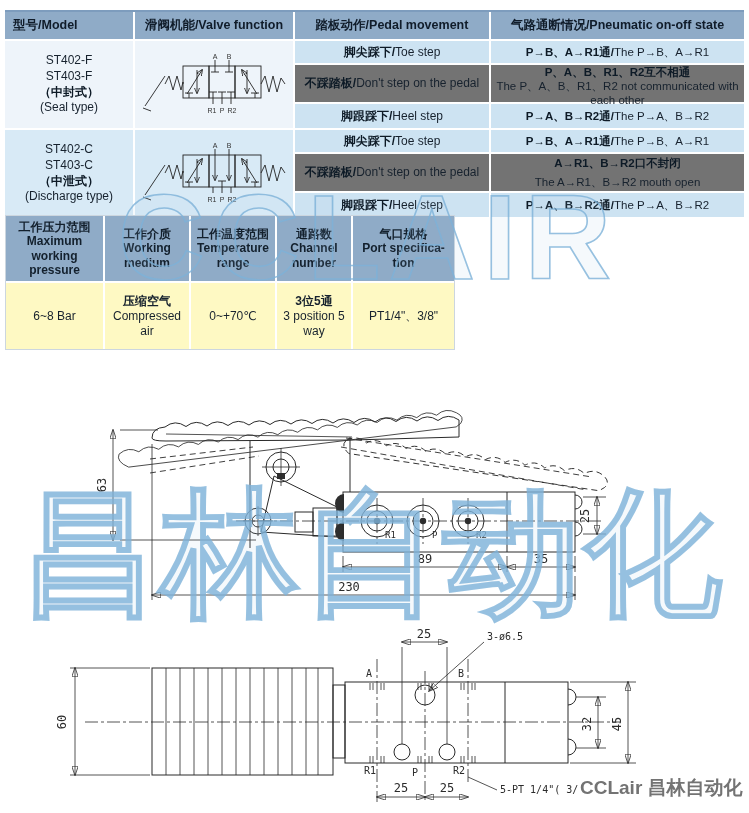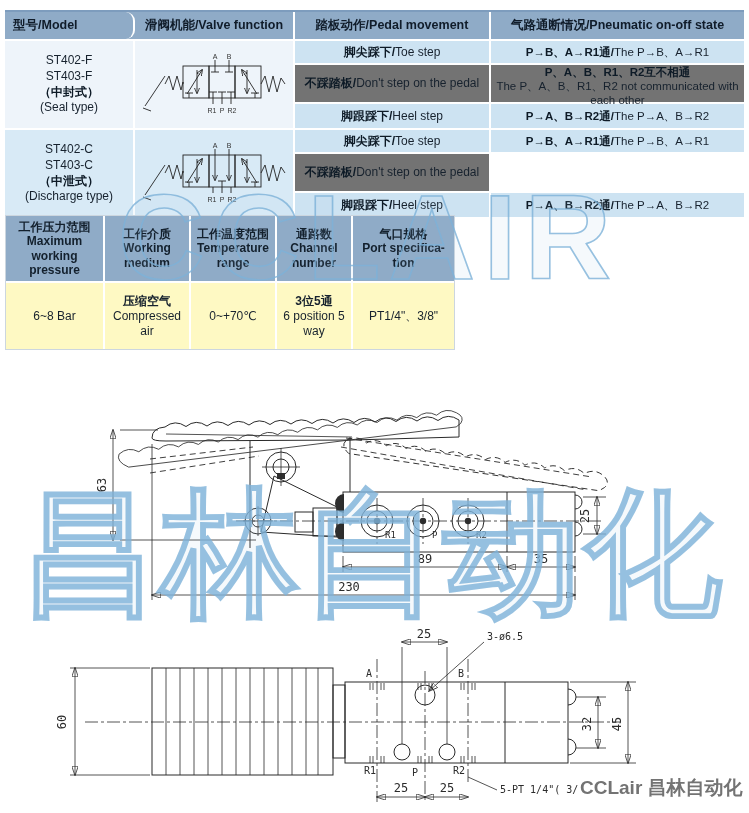--- a/index.html
+++ b/index.html
@@ -14,21 +14,21 @@
 
   
   .t1{position:absolute;left:5px;top:10px;width:739px;z-index:1;}
   .t1 .hdr{display:flex;height:27px;background:#8fabc7;border-top:2px solid #7d9cbd;
            border-bottom:2px solid #fff;font-weight:700;font-size:12.5px;color:#101c2a;}
   .cm{width:130px;box-sizing:border-box;}
   .cv{width:160px;box-sizing:border-box;}
   .cp{width:196px;box-sizing:border-box;}
   .cs{flex:1;box-sizing:border-box;}
   .t1 .hdr>div{display:flex;align-items:center;justify-content:center;border-right:2px solid #fff;}
-  .t1 .hdr>div:first-child{justify-content:flex-start;padding-left:8px;border-radius:9px;}
+  .t1 .hdr>div:first-child{justify-content:flex-start;padding-left:8px;}
   .t1 .hdr>div:last-child{border-right:none;}
   .grp{display:flex;}
   .grp>.cm,.grp>.cv{display:flex;flex-direction:column;align-items:center;justify-content:center;
                     border-right:2px solid #fff;border-bottom:2px solid #fff;}
   .g0>.cm,.g0>.cv{background:#eef4fa;}
   .g1>.cm,.g1>.cv{background:#d8eaf6;}
   .model-line{font-size:12px;line-height:1.3;text-align:center;}
   .model-cnb{font-weight:700;}
   .rows{flex:1;display:flex;flex-direction:column;}
   .r{display:flex;border-bottom:2px solid #fff;}
@@ -217,20 +217,24 @@
         <div class="cs bgA">
             <b>P→B、A→R1通/</b>
             <span>The P→B、A→R1</span>
           </div>
       </div>
       <div class="r rm">
         <div class="cp bgB">
             <b>不踩踏板/</b>
             <span>Don't step on the pedal</span>
           </div>
+        <div class="cs bgB">
+            <b>A→R1、B→R2口不封闭</b>
+            <span>The A→R1、B→R2 mouth open</span>
+          </div>
       </div>
       <div class="r rb">
         <div class="cp bgA">
             <b>脚跟踩下/</b>
             <span>Heel step</span>
           </div>
         <div class="cs bgA">
             <b>P→A、B→R2通/</b>
             <span>The P→A、B→R2</span>
           </div>
@@ -270,21 +274,21 @@
         <div>0~+70℃</div>
       </div>
   </div>
   <div class="col w3">
     <div class="th">
         <span>通路数</span>
         <span>Channel number</span>
       </div>
     <div class="td">
         <div class="v-cn">3位5通</div>
-        <div>6 position 5 way</div>
+        <div>3 position 5 way</div>
       </div>
   </div>
   <div class="col w4">
     <div class="th">
         <span>气口规格</span>
         <span>Port specifica-tion</span>
       </div>
     <div class="td">
         <div class="v-cn"></div>
         <div>PT1/4"、3/8"</div>

